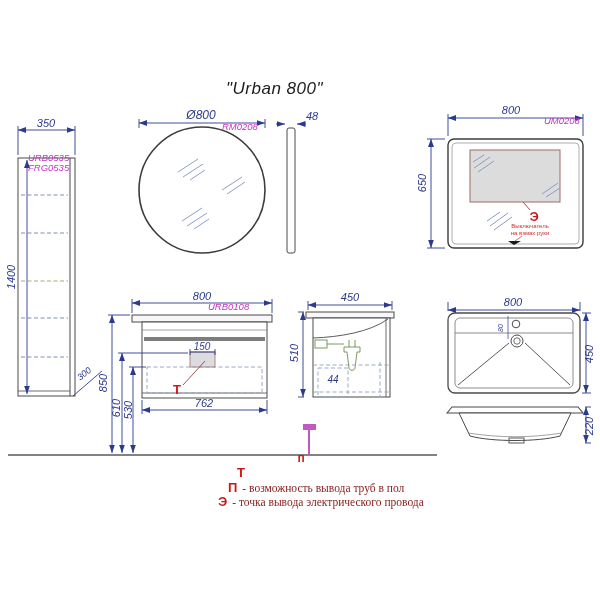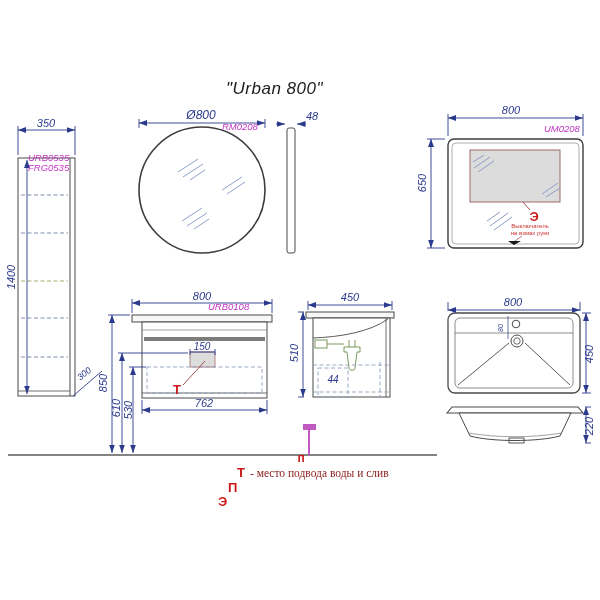--- a/index.html
+++ b/index.html
@@ -233,27 +233,28 @@
     <text class="marker-red" x="301" y="462" style="font-size:12px">п</text>
   </svg>
 
   <div class="label title" style="left:226px;top:79px;">"Urban 800"</div>
 
   <div class="label code" style="left:28px;top:153px;width:47px;">
     <div>URB0535</div>
     <div>FRG0535</div>
   </div>
   <div class="label code" style="left:222px;top:122px;width:45px;">RM0208</div>
-  <div class="label code" style="left:544px;top:124px;width:48px;">UM0208</div>
+  <div class="label code" style="left:544px;top:116px;width:48px;">UM0208</div>
   <div class="label code" style="left:208px;top:302px;width:50px;">URB0108</div>
 
   <div class="legend-row" style="left:237px;top:465px;">
     <span class="legend-key">Т</span>
-    <span class="legend-text">- место подвода воды и слив</span>
   </div>
   <div class="legend-row" style="left:228px;top:480px;">
     <span class="legend-key">П</span>
+    <span class="legend-text">- возможность вывода труб в пол</span>
   </div>
   <div class="legend-row" style="left:218px;top:494px;">
     <span class="legend-key">Э</span>
+    <span class="legend-text">- точка вывода электрического провода</span>
   </div>
 
 </div>
 
 </body></html>

